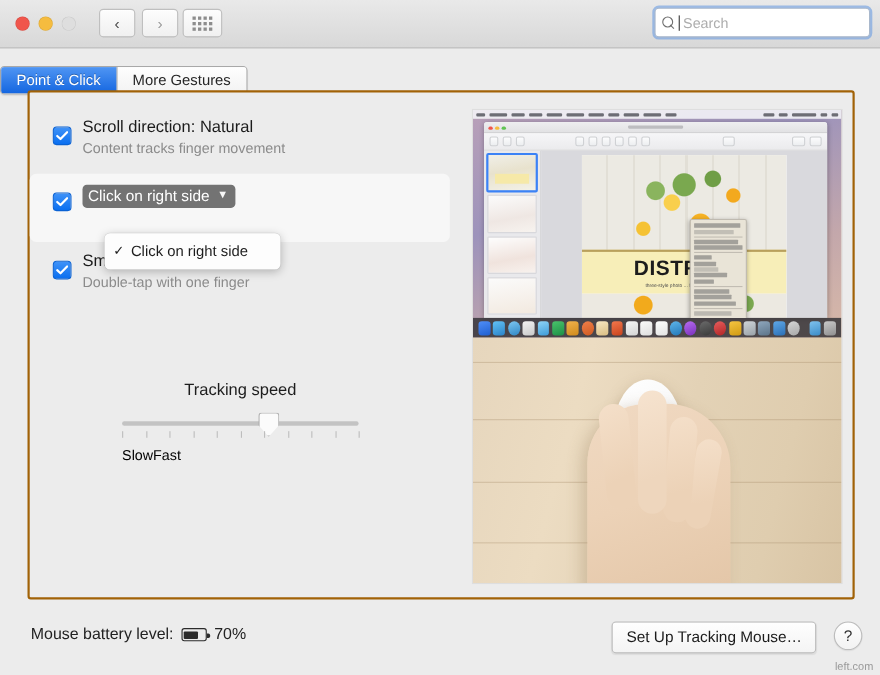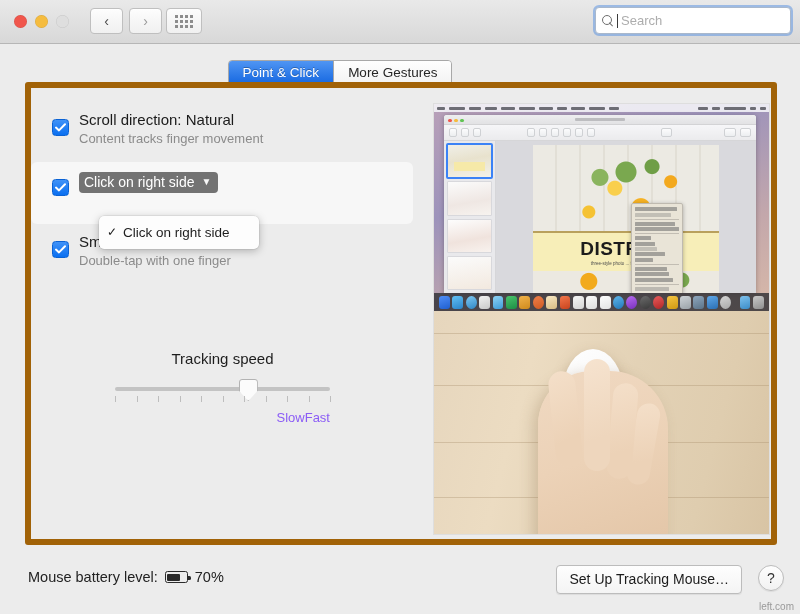--- a/index.html
+++ b/index.html
@@ -79,21 +79,21 @@
     content: ""; position: absolute; left: 7px; top: 7.5px;
     width: 5px; height: 1.4px; background: #6f6f6f; transform: rotate(45deg);
     transform-origin: left center;
   }
   .caret { width: 1px; height: 14px; background: #3a3a3a; margin: 0 1px; }
   .searchph { font-size: 13px; color: #adadad; }
 
   
   .tabs {
     position: absolute; top: 60px; left: 0; width: 680px;
-    display: flex; justify-content: center;
+    display: flex; 
   }
   .tabgroup {
     display: flex;
     border: 1px solid #a8a8a8;
     border-radius: 4px;
     overflow: hidden;
     box-shadow: 0 1px 1px rgba(0,0,0,.07);
   }
   .tab {
     font-size: 13.5px;
@@ -107,21 +107,21 @@
     background: linear-gradient(to bottom,#4f95f3,#1466e0);
     color: #fff;
     text-shadow: 0 -1px 0 rgba(0,0,0,.28);
   }
 
   
   .panel {
     position: absolute; left: 25px; top: 82px;
     width: 752px; height: 463px;
     background: #ececec;
-    border: 6px solid #a16207;
+    border: 2px solid #a16207;
     border-radius: 3px;
   }
 
   
   .options { position: absolute; left: 0; top: 14px; width: 390px; }
   .optrow {
     position: relative;
     height: 60px;
     display: flex; align-items: flex-start;
     padding-left: 21px; padding-top: 8px;
@@ -203,22 +203,22 @@
     border: 1px solid #b3b3b3;
     border-radius: 3px 3px 9px 9px;
     clip-path: polygon(0 0, 100% 0, 100% 52%, 50% 100%, 0 52%);
     box-shadow: 0 1px 1px rgba(0,0,0,.12);
   }
   .ticks { position: relative; height: 8px; margin-top: 5px; }
   .ticks i {
     position: absolute; top: 0; width: 1px; height: 6px; background: #bdbdbd;
   }
   .endlabels {
-    display: flex; justify-content: flex-end;
-    font-size: 13px; color: #8b5cf6; margin-top: 6px;
+    display: flex; justify-content: flex-start;
+    font-size: 13px; color: #000000; margin-top: 6px;
   }
 
   
   .videoframe {
     position: absolute; left: 403px; top: 16px;
     width: 335px; height: 430px;
     background: #f3f3f3;
     box-shadow: 0 0 0 1px rgba(0,0,0,.06);
   }
   .video {

